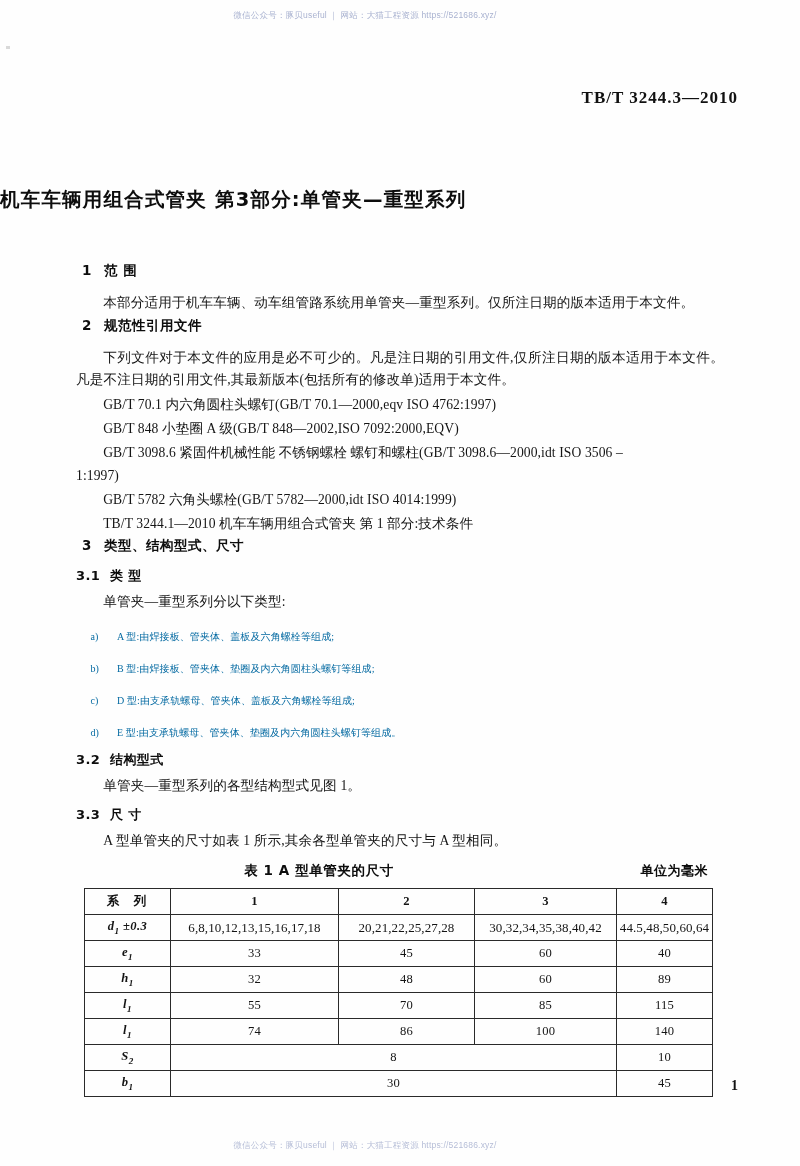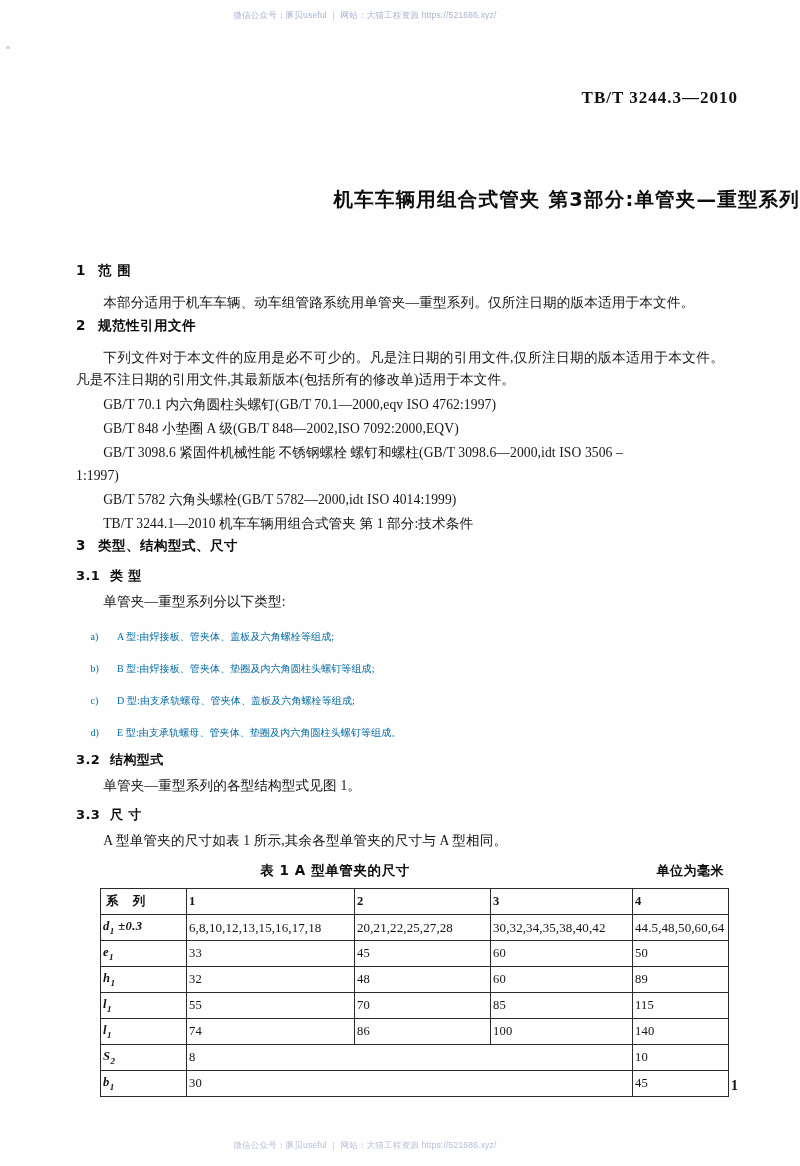--- a/index.html
+++ b/index.html
@@ -57,21 +57,21 @@
     letter-spacing: 1px;
     color: #111;
   }
 
   
   .doc-title {
     position: absolute;
     top: 186px;
     left: 0;
     width: 800px;
-    text-align: right;
+    text-align: left;
     font-family: "DejaVu Sans", "Liberation Sans", sans-serif;
     font-weight: bold;
     font-size: 19.5px;
     letter-spacing: 1.2px;
     color: #0d0d0d;
   }
 
   
   .body-col {
     position: absolute;
@@ -79,21 +79,21 @@
     left: 76px;
     width: 648px;
   }
 
   .h1 {
     font-family: "DejaVu Sans", "Liberation Sans", sans-serif;
     font-weight: bold;
     font-size: 13.5px;
     letter-spacing: 0.5px;
     color: #0d0d0d;
-    margin: 0 0 12px 0;
+    margin: 0 0 12px 6px;
   }
   .h1 .num { display: inline-block; min-width: 22px; }
 
   .h2 {
     font-family: "DejaVu Sans", "Liberation Sans", sans-serif;
     font-weight: bold;
     font-size: 13px;
     letter-spacing: 0.4px;
     color: #0d0d0d;
     margin: 9px 0 6px 0;
@@ -137,21 +137,21 @@
   ul.type-list li .mk {
     display: inline-block;
     width: 2.1em;
     font-style: normal;
   }
 
   
   .table-block {
     position: absolute;
     top: 862px;
-    left: 100px;
+    left: 84px;
     width: 628px;
   }
   .tbl-caption-row {
     position: relative;
     height: 22px;
   }
   .tbl-caption {
     position: absolute;
     left: 0;
     width: 470px;
@@ -175,21 +175,21 @@
 
   table.dims {
     border-collapse: collapse;
     width: 628px;
     table-layout: fixed;
     margin-top: 4px;
   }
   table.dims td {
     border: 1px solid #2a2a2a;
     height: 25px;
-    text-align: left;
+    text-align: center;
     vertical-align: middle;
     font-size: 12.6px;
     color: #141414;
     font-family: "Liberation Serif", "DejaVu Serif", serif;
     letter-spacing: 0.2px;
     padding: 0 2px;
   }
   table.dims tr:first-child td,
   table.dims td.hdr {
     font-weight: bold;
@@ -312,21 +312,21 @@
           <td class="values">20,21,22,25,27,28</td>
           <td class="values">30,32,34,35,38,40,42</td>
           <td class="values">44.5,48,50,60,64</td>
         </tr>
 
         <tr>
           <td class="rowlabel"><span>e</span><sub>1</sub></td>
           <td>33</td>
           <td>45</td>
           <td>60</td>
-          <td>50</td>
+          <td>40</td>
         </tr>
 
         <tr>
           <td class="rowlabel"><span>h</span><sub>1</sub></td>
           <td>32</td>
           <td>48</td>
           <td>60</td>
           <td>89</td>
         </tr>
 

